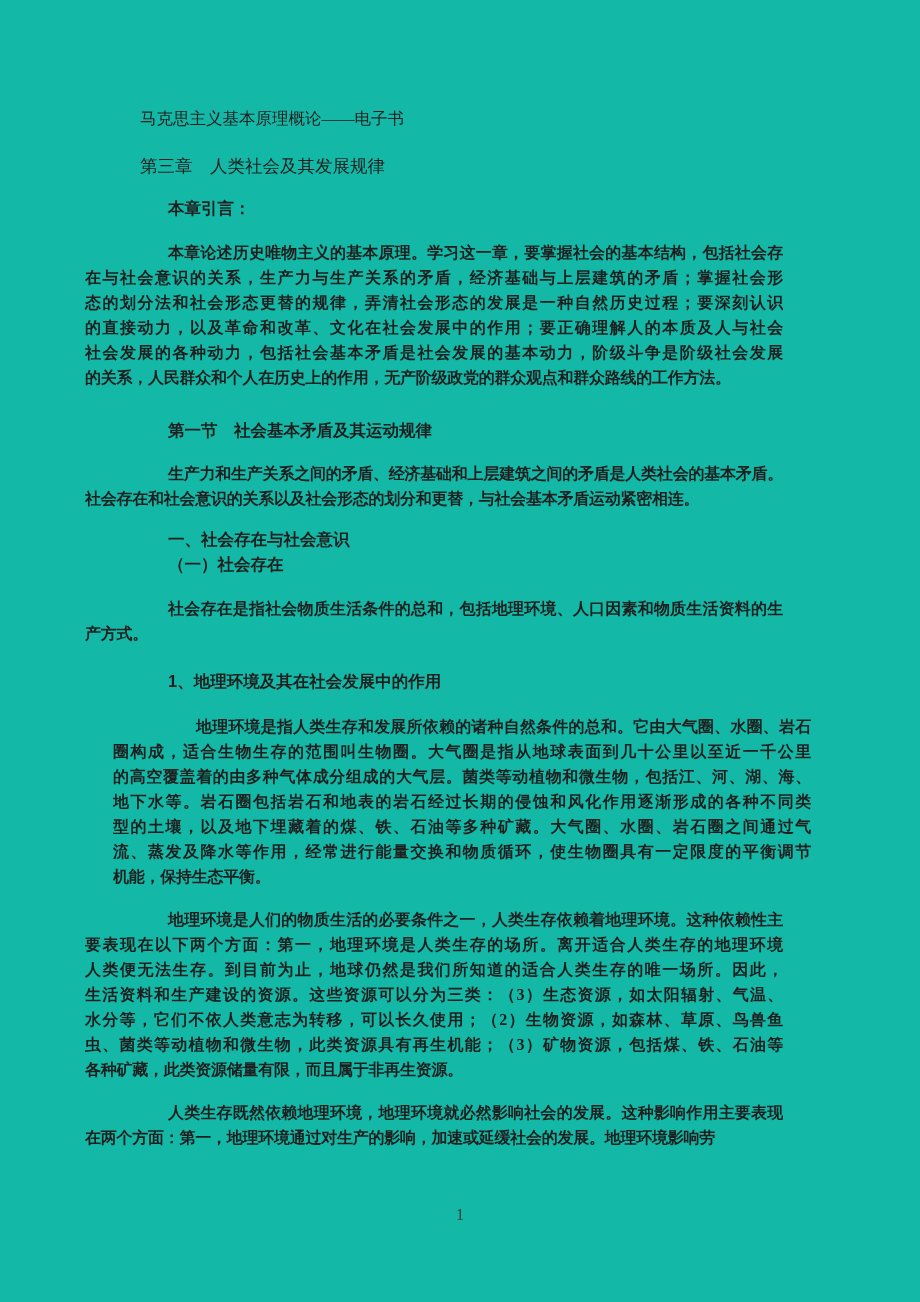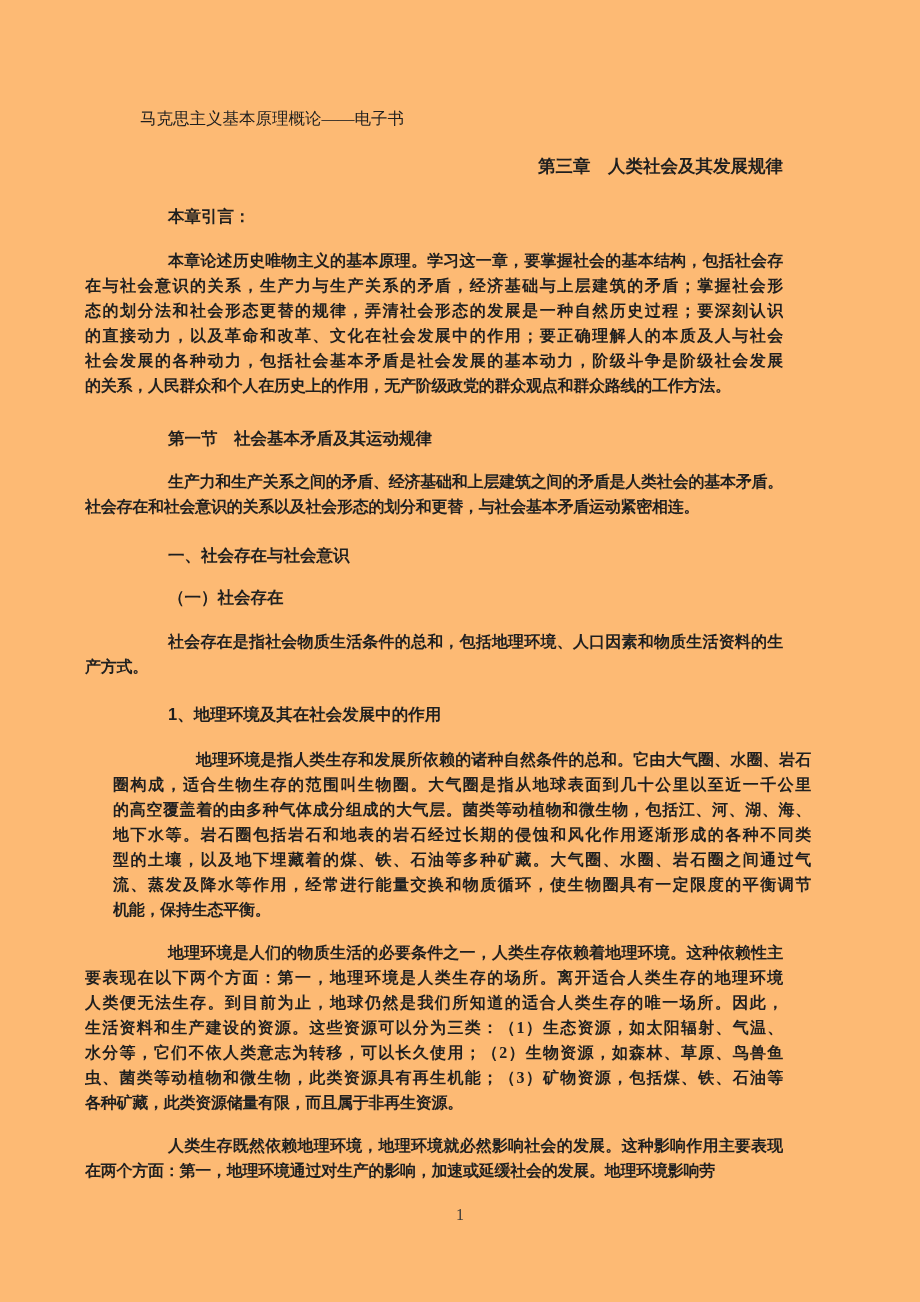--- a/index.html
+++ b/index.html
@@ -1,60 +1,60 @@
 <!DOCTYPE html>
 <html><head>
 <meta charset="utf-8">
 <style>
   html,body { margin:0; padding:0; background:#e8e8e8; }
   .page {
     position: relative;
     width: 920px;
     height: 1302px;
     margin: 0 auto;
-    background: #fdba74;
+    background: #14b8a6;
     box-sizing: border-box;
     padding: 106px 137px 0 85px;
     font-family: "Liberation Serif", "DejaVu Serif", serif;
     color: #1f1f1f;
     overflow: hidden;
   }
   .doc-header {
     margin-left: 55px;
     font-size: 16.5px;
     line-height: 25px;
     height: 25px;
     white-space: nowrap;
   }
   .chapter-title {
     margin: 21px 0 0 55px;
     font-family: "Liberation Sans", "DejaVu Sans", sans-serif;
-    font-weight: bold;
+    font-weight: normal;
     font-size: 17.5px;
     line-height: 28px;
     height: 28px;
-    text-align: right;
+    text-align: left;
     white-space: nowrap;
   }
   .heading {
     margin: 0 0 0 83px;
     font-family: "Liberation Sans", "DejaVu Sans", sans-serif;
     font-weight: bold;
     font-size: 16.5px;
     line-height: 25px;
     height: 25px;
     white-space: nowrap;
   }
-  .mt17 { margin-top: 17px; }
+  .mt17 { }
   .mt18 { margin-top: 18px; }
   .mt19 { margin-top: 19px; }
   .mt20 { margin-top: 20px; margin-left: 28px; }
   .mt22 { margin-top: 28px; }
   .mt23 { margin-top: 23px; }
-  .mt24 { margin-top: 24px; }
+  .mt24 { margin-top: 16px; }
   .para { width: 698px; font-weight: bold; }
   .para .line {
     font-size: 16px;
     line-height: 25px;
     height: 25px;
     overflow: hidden;
     letter-spacing: -0.25px;
     text-align: justify;
     text-align-last: justify;
     font-feature-settings: "halt" 1;
@@ -117,21 +117,21 @@
       <div class="line">地下水等。岩石圈包括岩石和地表的岩石经过长期的侵蚀和风化作用逐渐形成的各种不同类</div>
       <div class="line">型的土壤，以及地下埋藏着的煤、铁、石油等多种矿藏。大气圈、水圈、岩石圈之间通过气</div>
       <div class="line">流、蒸发及降水等作用，经常进行能量交换和物质循环，使生物圈具有一定限度的平衡调节</div>
       <div class="line last">机能，保持生态平衡。</div>
     </div>
 
   <div class="para mt18">
       <div class="line first">地理环境是人们的物质生活的必要条件之一，人类生存依赖着地理环境。这种依赖性主</div>
       <div class="line">要表现在以下两个方面：第一，地理环境是人类生存的场所。离开适合人类生存的地理环境</div>
       <div class="line">人类便无法生存。到目前为止，地球仍然是我们所知道的适合人类生存的唯一场所。因此，</div>
-      <div class="line">生活资料和生产建设的资源。这些资源可以分为三类：（1）生态资源，如太阳辐射、气温、</div>
+      <div class="line">生活资料和生产建设的资源。这些资源可以分为三类：（3）生态资源，如太阳辐射、气温、</div>
       <div class="line">水分等，它们不依人类意志为转移，可以长久使用；（2）生物资源，如森林、草原、鸟兽鱼</div>
       <div class="line">虫、菌类等动植物和微生物，此类资源具有再生机能；（3）矿物资源，包括煤、铁、石油等</div>
       <div class="line last">各种矿藏，此类资源储量有限，而且属于非再生资源。</div>
     </div>
 
   <div class="para mt18">
       <div class="line first">人类生存既然依赖地理环境，地理环境就必然影响社会的发展。这种影响作用主要表现</div>
       <div class="line last">在两个方面：第一，地理环境通过对生产的影响，加速或延缓社会的发展。地理环境影响劳</div>
     </div>
 

